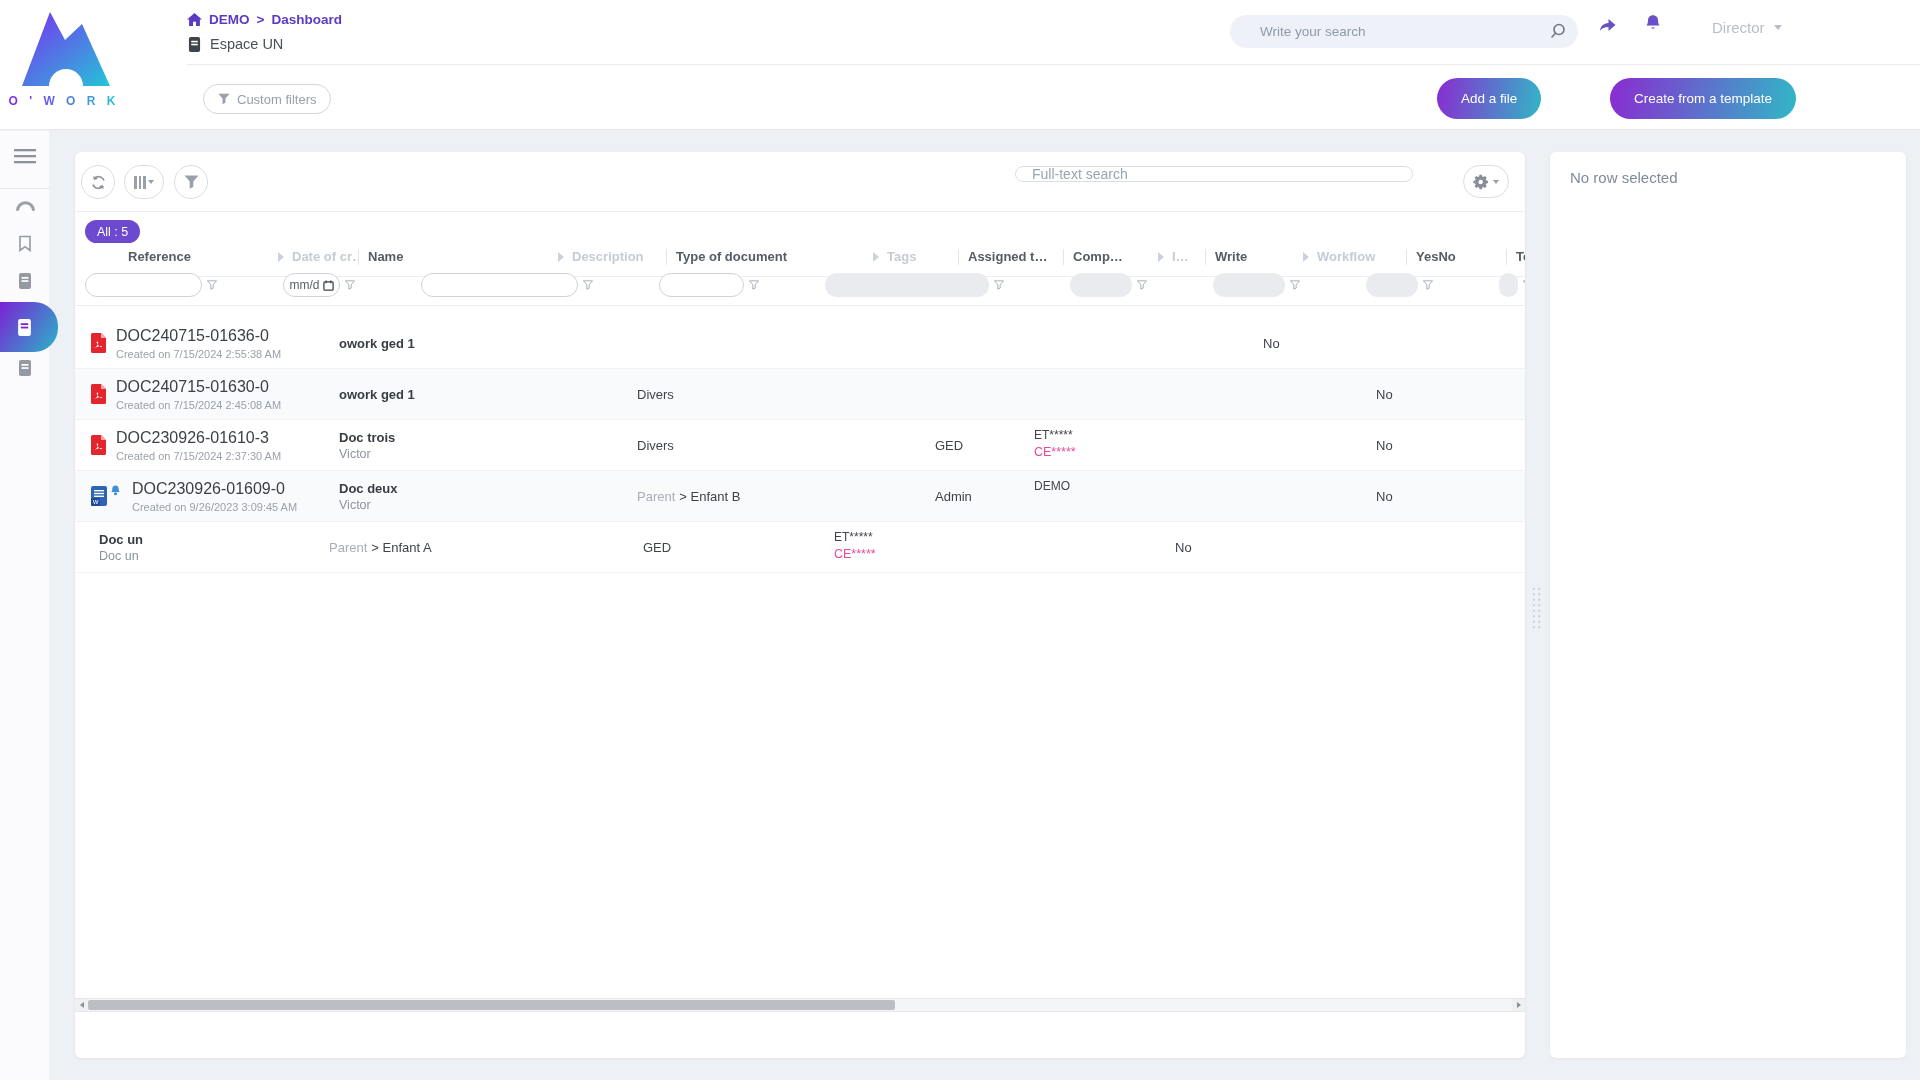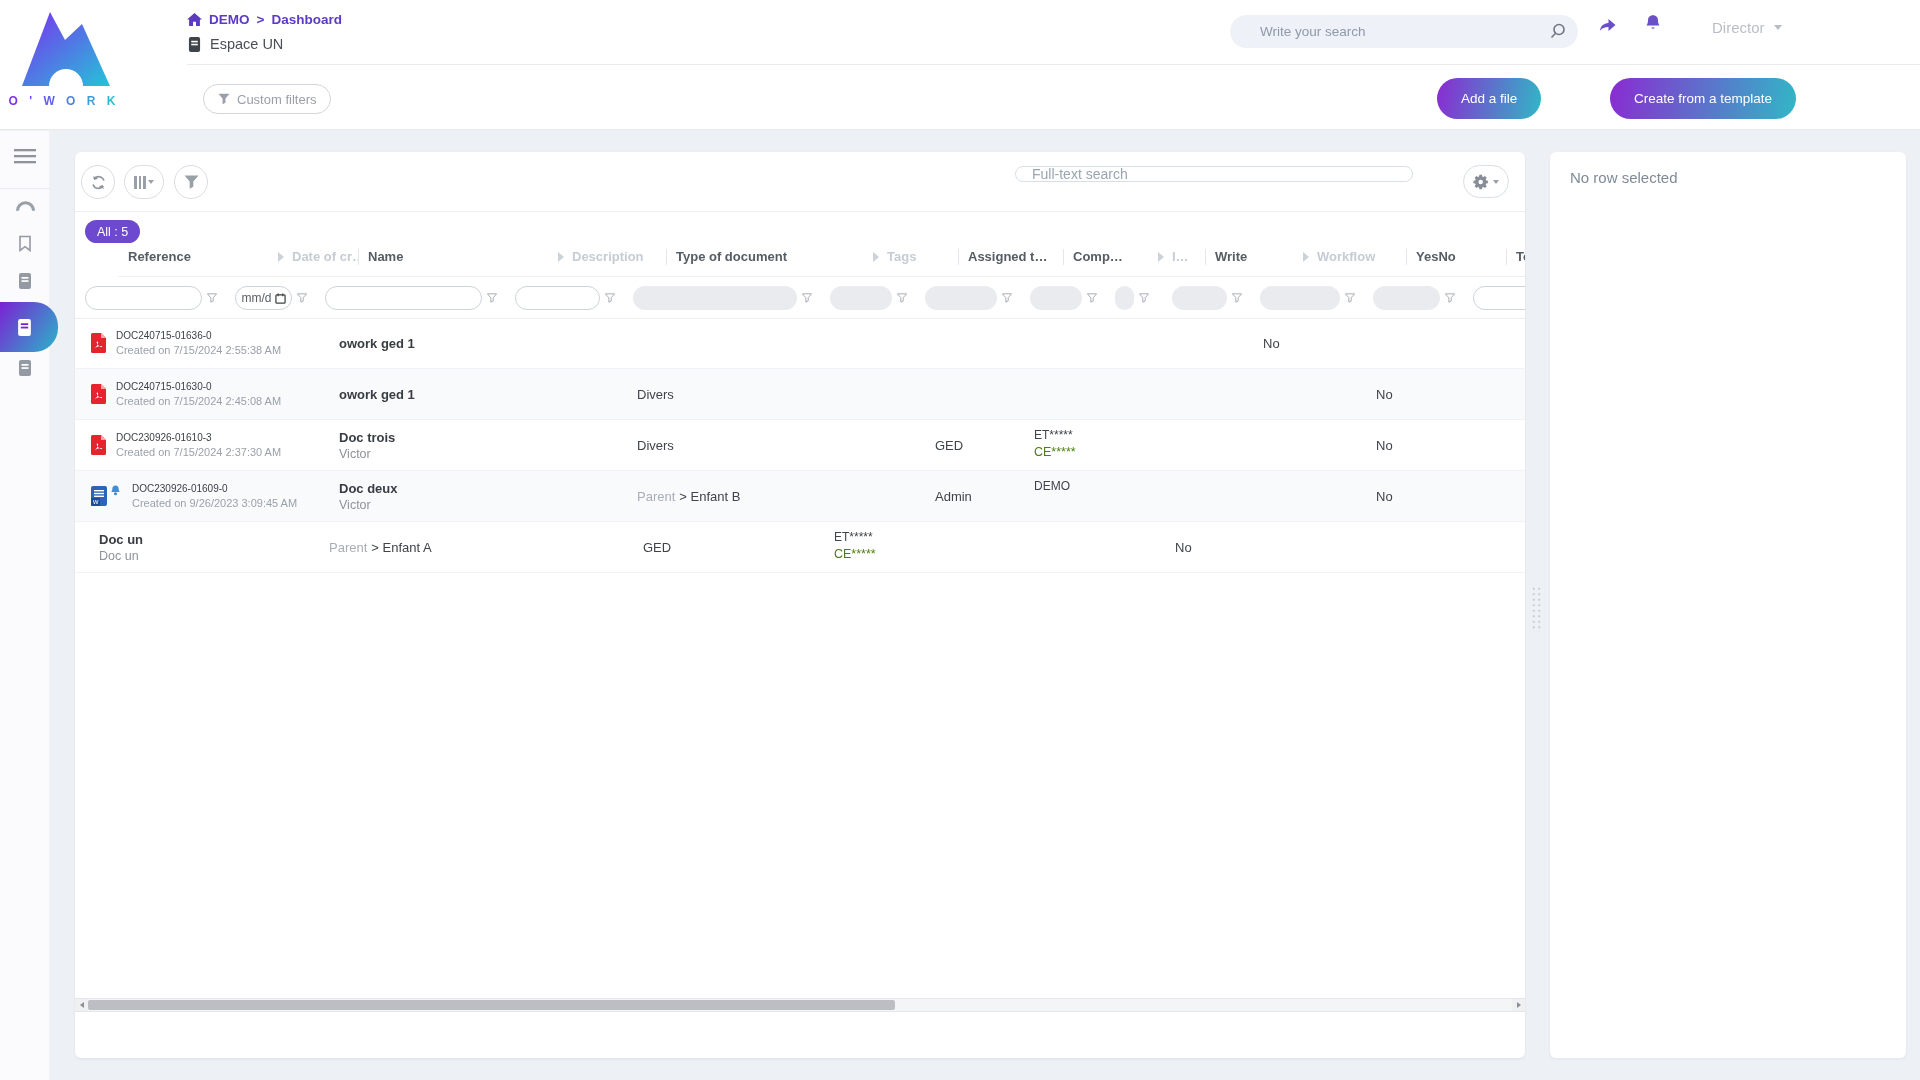--- a/index.html
+++ b/index.html
@@ -60,47 +60,47 @@
     background:#6d49cf; color:#fff; border-radius:12px; font-size:12.5px; cursor:pointer; }
 
   .grid { display:grid; grid-template-columns:150px 90px 190px 118px 197px 95px 105px 85px 57px 88px 113px 100px 140px; }
   .thead { position:absolute; left:0; top:85px; width:1528px; height:40px; border-bottom:1px solid #eceef1;margin-left:43px; }
   .th { display:flex; align-items:center; padding-left:10px; font-size:13px; font-weight:700; color:#565c64; position:relative;
     white-space:nowrap; overflow:hidden; cursor:pointer; }
   .th.muted { color:#c6ccd4; }
   .th .sep { position:absolute; left:0; top:12px; width:1px; height:16px; background:#e3e7ec; }
   .sort-arrow { width:0; height:0; border-left:6px solid #ccd2d9; border-top:5px solid transparent; border-bottom:5px solid transparent; margin-right:8px; flex:none; }
 
-  .frow { position:absolute; left:0; top:126px; width:1528px; height:41px; border-bottom:1px solid #eceef1; }
+  .frow { position:absolute; left:0; top:113px; width:1528px; height:41px; border-bottom:1px solid #eceef1;gap:48px; }
   .fcell { display:flex; align-items:center; gap:5px; padding:0 8px 0 10px; min-width:0; }
   .f-input { height:24px; flex:1; min-width:0; border:1px solid #ccd3da; border-radius:12px; background:#fff; outline:none; padding:0 9px; font-size:12px; color:#555b63; }
   .f-date { height:24px; flex:1; min-width:0; border:1px solid #ccd3da; border-radius:12px; background:#fff;
     display:flex; align-items:center; justify-content:center; gap:3px; font-size:12px; color:#5a6067; cursor:text; }
   .f-disabled { height:24px; flex:1; min-width:0; border-radius:12px; background:#e9ebef; }
   .f-disabled.narrow { flex:0 0 19px; }
   .funnel-sm { flex:none; cursor:pointer; display:flex; }
 
   .rows { position:absolute; left:0; top:166px; width:1528px; }
   .data-row { height:51px; border-bottom:1px solid #f0f2f5; cursor:pointer; }
   .data-row.alt { background:#f9fafc; }
   .cell { display:flex; align-items:center; padding-left:12px; font-size:13px; color:#3f444b; min-width:0; overflow:hidden; white-space:nowrap; }
   .ref-cell { grid-column:1 / 3; padding-left:16px; gap:10px; }
   .icon-wrap { display:flex; align-items:flex-start; gap:2px; flex:none; }
   .alert-bell { margin-top:-2px; }
-  .ref { font-size:10px; color:#3c4147; }
+  .ref { font-size:16px; color:#3c4147; }
   .created { font-size:11px; color:#9ba1aa; margin-top:3px; }
   .name-cell { flex-direction:column; align-items:flex-start; justify-content:center; padding-left:24px; }
   .nm { font-weight:700; font-size:13px; color:#383d44; }
   .nm-sub { font-size:12.5px; color:#8d939c; margin-top:2px; }
   .type-cell { padding-left:14px; }
   .type-parent { color:#a8aeb7; margin-right:4px; }
   .assigned-cell { padding-left:20px; }
   .comp-cell { flex-direction:column; align-items:flex-start; justify-content:flex-start; padding-top:8px; padding-left:14px; }
   .comp { font-size:12px; color:#3f444b; }
-  .comp-sub { font-size:12.5px; color:#4d7c0f; margin-top:3px; }
+  .comp-sub { font-size:12.5px; color:#ec4899; margin-top:3px; }
   .yesno-cell { padding-left:13px; }
 
   .hscroll { position:absolute; left:0; top:846px; width:1450px; height:14px; background:#f4f5f7; border-top:1px solid #e4e6ea; border-bottom:1px solid #e4e6ea; }
   .hs-arrow { position:absolute; top:0; width:13px; height:12px; background:#eff0f2; display:flex; align-items:center; justify-content:center; cursor:pointer; }
   .hs-left { left:0; } .hs-right { right:0; }
   .tri-l { width:0;height:0;border-top:3.5px solid transparent;border-bottom:3.5px solid transparent;border-right:4.5px solid #8b8f96; }
   .tri-r { width:0;height:0;border-top:3.5px solid transparent;border-bottom:3.5px solid transparent;border-left:4.5px solid #8b8f96; }
   .hs-thumb { position:absolute; left:13px; top:1px; width:807px; height:10px; background:#bcbec3; border-radius:2px; cursor:grab; }
 
   .card-footer { position:absolute; left:0; top:861px; width:1450px; height:45px; border-top:1px solid #eceef1; display:flex; align-items:center; padding-left:20px; font-size:13px; }

